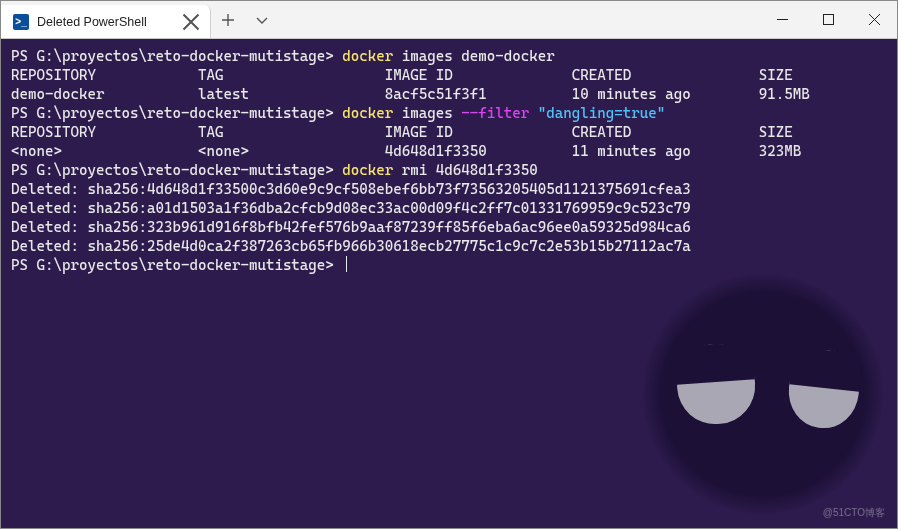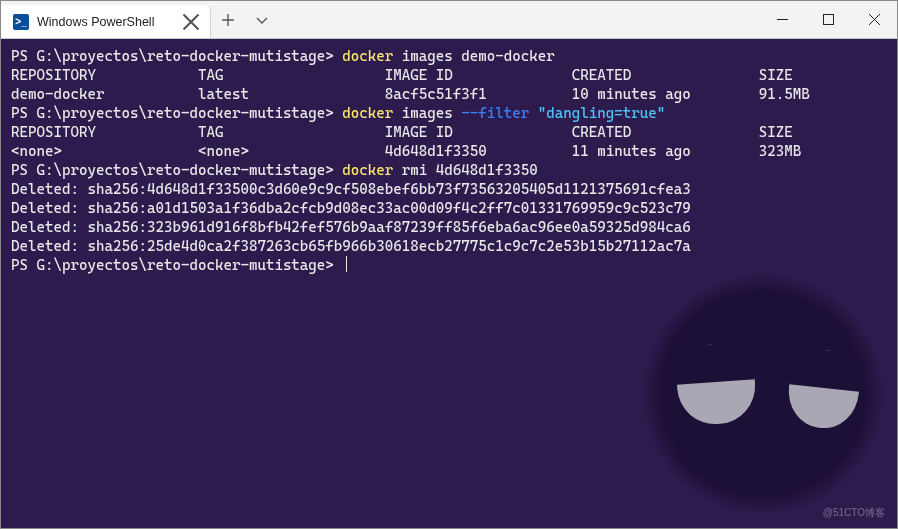--- a/index.html
+++ b/index.html
@@ -53,21 +53,21 @@
     font-family: "Cascadia Mono","Consolas",monospace;
     font-size: 14.5px; line-height: 19px;
     padding: 8px 10px 24px 10px;
     position: relative;
     white-space: pre;
     overflow: hidden;
   }
   .row { display: block; }
   .c-white  { color: #e8e8e8; }
   .c-yellow { color: #f7e66a; }
-  .c-gray   { color: #3b82f6; }
+  .c-gray   { color: #d946ef; }
   .c-cyan   { color: #4fc3f7; }
   .cursor {
     display: inline-block; width: 1px; height: 16px; background: #e8e8e8;
     vertical-align: -2px; margin-left: 4px;
     animation: blink 1s steps(1) infinite;
   }
   @keyframes blink { 50% { opacity: 0; } }
   
   .face {
     position: absolute; right: 14px; bottom: 14px;
@@ -93,21 +93,21 @@
   }
 </style>
 </head>
 <body>
 
 <div class="window">
 
   <div class="titlebar">
     <div class="tab">
       <span class="ps-icon">&gt;_</span>
-      <span class="label">Windows PowerShell</span>
+      <span class="label">Deleted PowerShell</span>
       <span class="close">
         <svg viewBox="0 0 12 12">
             <path d="M1 1 L11 11 M11 1 L1 11" stroke="#555" stroke-width="1.4" fill="none"></path>
           </svg>
       </span>
     </div>
     <div class="newtab">
       <svg viewBox="0 0 14 14">
           <path d="M7 1v12M1 7h12" stroke="#555" stroke-width="1.4"></path>
         </svg>

